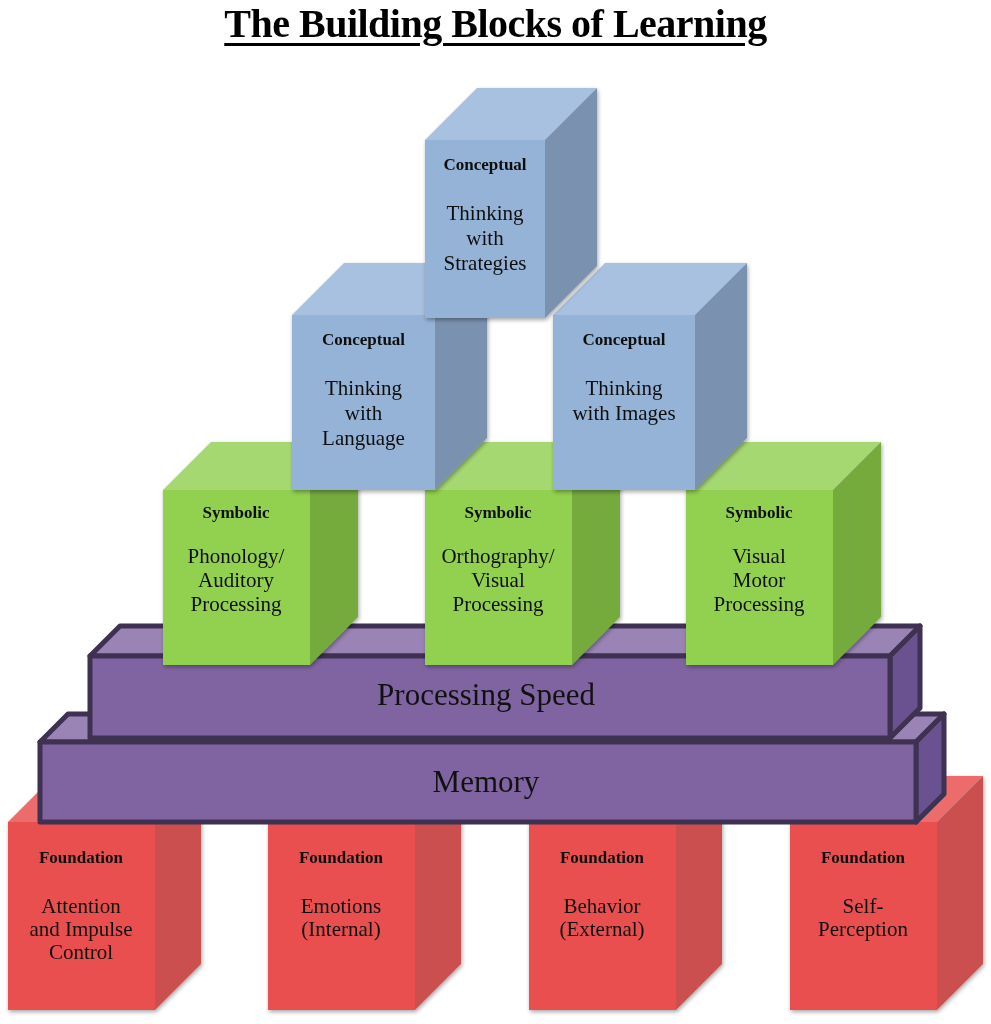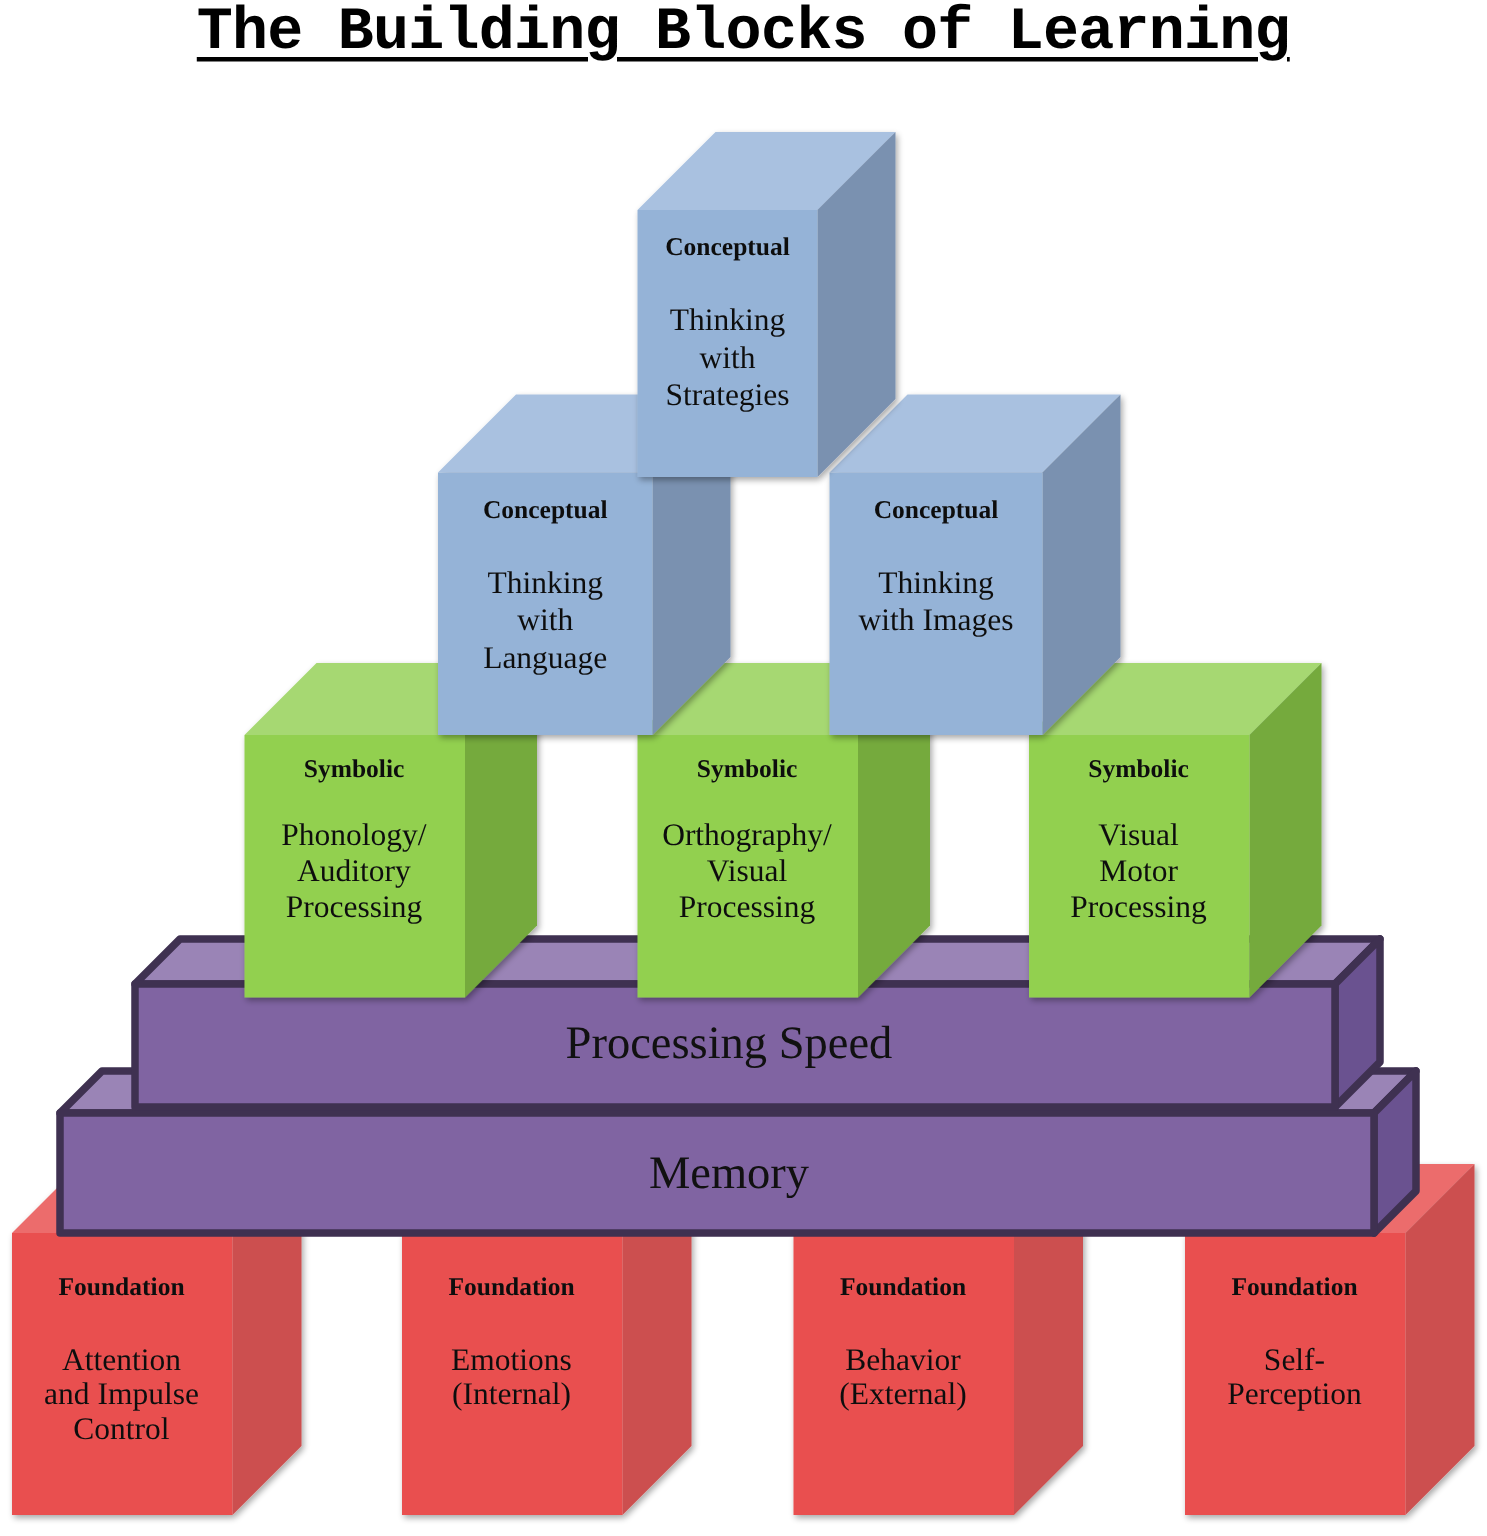--- a/index.html
+++ b/index.html
@@ -1,19 +1,19 @@
 <!DOCTYPE html>
 <html><head>
 <meta charset="utf-8">
 <style>
   html, body { margin: 0; padding: 0; background: #ffffff; }
   body { width: 991px; height: 1024px; position: relative; overflow: hidden; }
   .title {
     position: absolute; left: 0; top: 0; width: 991px; text-align: center;
-    font-family: Liberation Mono, monospace; font-weight: bold; font-size: 40px;
+    font-family: Liberation Serif, serif; font-weight: bold; font-size: 40px;
     color: #000; letter-spacing: -0.5px;
   }
   .title span { text-decoration: underline; text-decoration-thickness: 3px; text-underline-offset: 6px; }
   svg { position: absolute; left: 0; top: 0; }
   .lbl { font-family: "Liberation Serif", serif; fill: #111; text-anchor: middle; }
   .lbl-bold { font-weight: bold; font-size: 17px; }
   .lbl-body { font-size: 21px; }
   .lbl-band { font-size: 31px; }
 </style>
 </head>

